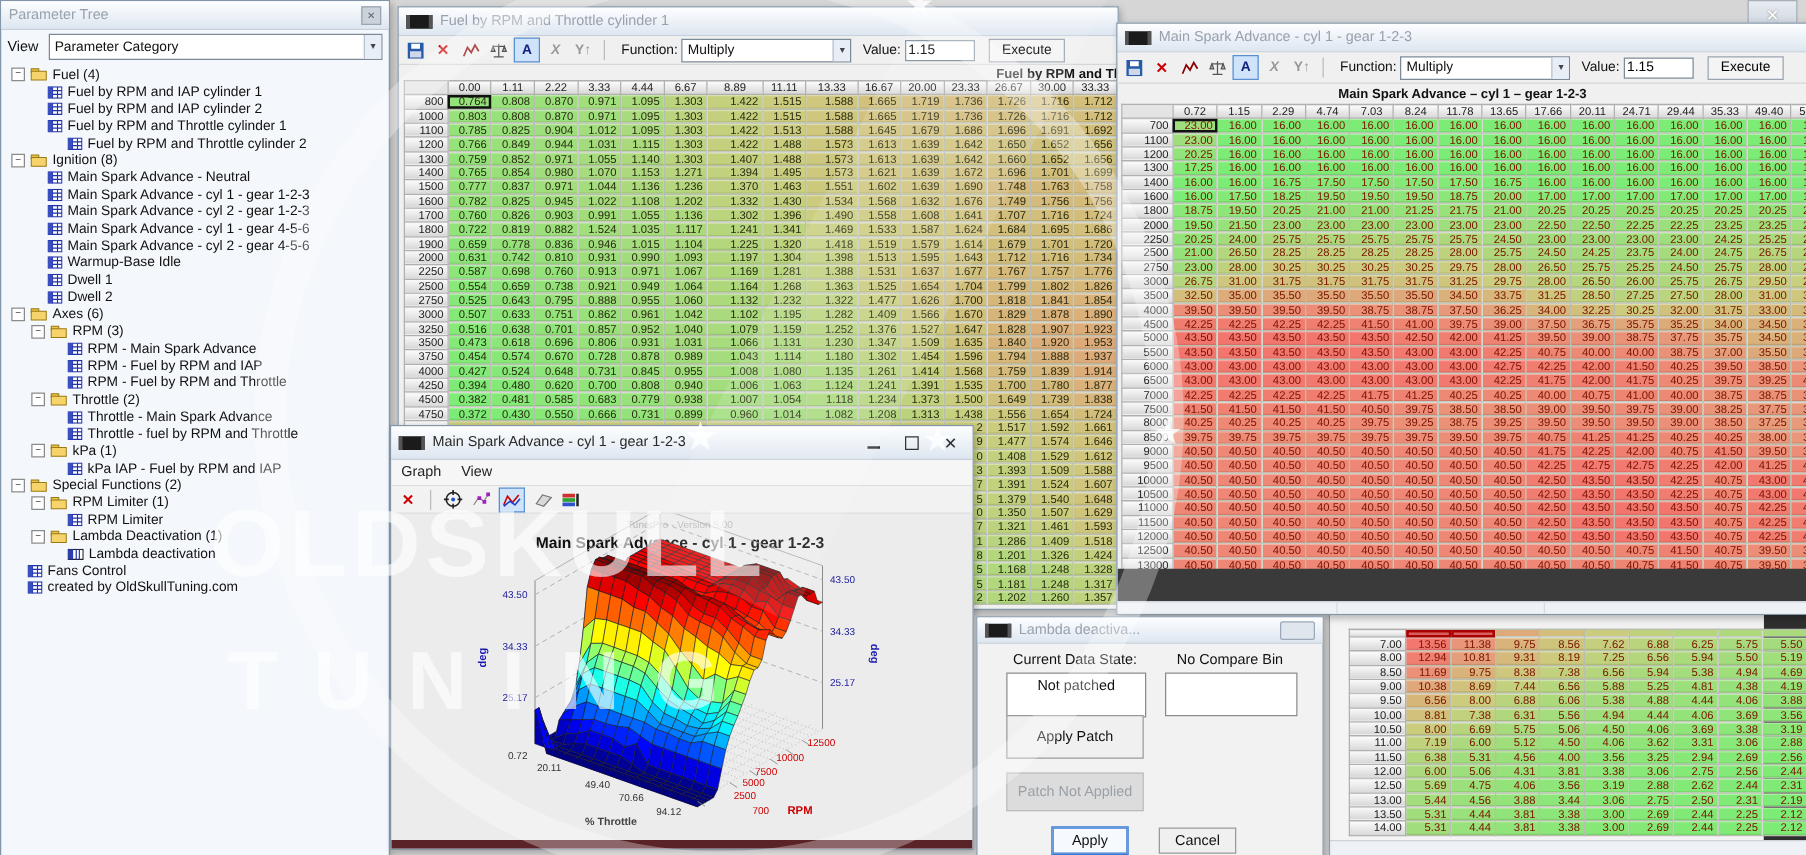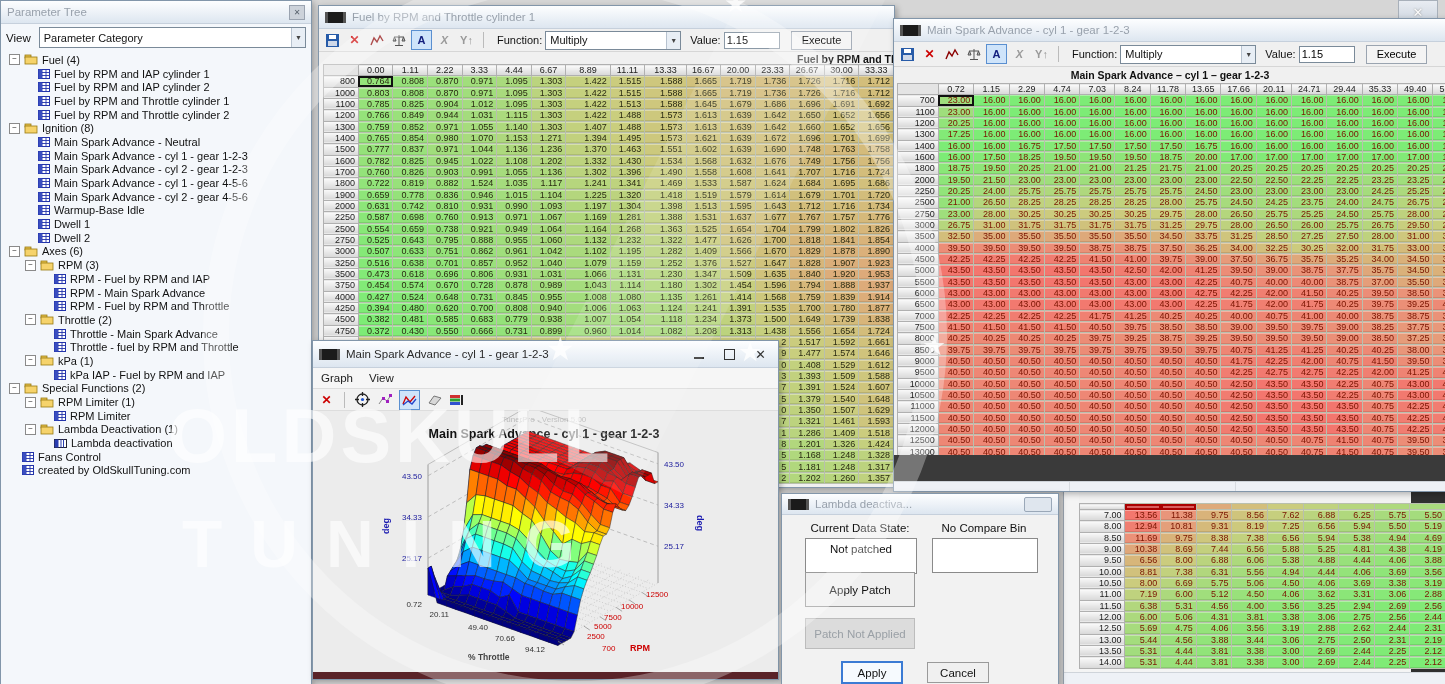--- a/index.html
+++ b/index.html
@@ -136,21 +136,21 @@
           <span class="spc"></span>
           <span style="display:flex">
             <svg width="12" height="10">
               <rect x="0.5" y="0.5" width="11" height="9" fill="#fff" stroke="#2233aa"></rect>
               <path d="M0.5 3.5 h11 M0.5 6.5 h11 M4 0.5 v9 M8 0.5 v9" stroke="#2233aa" stroke-width="0.9"></path>
               <rect x="0.5" y="0.5" width="3.5" height="9" fill="#3a4ec0"></rect>
             </svg>
           </span>
           <span>Fuel by RPM and Throttle cylinder 1</span>
         </div>
-        <div class="trow" style="padding-left:24px">
+        <div class="trow" style="padding-left:40px">
           <span class="spc"></span>
           <span style="display:flex">
             <svg width="12" height="10">
               <rect x="0.5" y="0.5" width="11" height="9" fill="#fff" stroke="#2233aa"></rect>
               <path d="M0.5 3.5 h11 M0.5 6.5 h11 M4 0.5 v9 M8 0.5 v9" stroke="#2233aa" stroke-width="0.9"></path>
               <rect x="0.5" y="0.5" width="3.5" height="9" fill="#3a4ec0"></rect>
             </svg>
           </span>
           <span>Fuel by RPM and Throttle cylinder 2</span>
         </div>
@@ -274,32 +274,32 @@
         </div>
         <div class="trow" style="padding-left:40px">
           <span class="spc"></span>
           <span style="display:flex">
             <svg width="12" height="10">
               <rect x="0.5" y="0.5" width="11" height="9" fill="#fff" stroke="#2233aa"></rect>
               <path d="M0.5 3.5 h11 M0.5 6.5 h11 M4 0.5 v9 M8 0.5 v9" stroke="#2233aa" stroke-width="0.9"></path>
               <rect x="0.5" y="0.5" width="3.5" height="9" fill="#3a4ec0"></rect>
             </svg>
           </span>
-          <span>RPM - Fuel by RPM and IAP</span>
+          <span>RPM - Main Spark Advance</span>
         </div>
         <div class="trow" style="padding-left:40px">
           <span class="spc"></span>
           <span style="display:flex">
             <svg width="12" height="10">
               <rect x="0.5" y="0.5" width="11" height="9" fill="#fff" stroke="#2233aa"></rect>
               <path d="M0.5 3.5 h11 M0.5 6.5 h11 M4 0.5 v9 M8 0.5 v9" stroke="#2233aa" stroke-width="0.9"></path>
               <rect x="0.5" y="0.5" width="3.5" height="9" fill="#3a4ec0"></rect>
             </svg>
           </span>
-          <span>RPM - Main Spark Advance</span>
+          <span>RPM - Fuel by RPM and IAP</span>
         </div>
         <div class="trow" style="padding-left:40px">
           <span class="spc"></span>
           <span style="display:flex">
             <svg width="12" height="10">
               <rect x="0.5" y="0.5" width="11" height="9" fill="#fff" stroke="#2233aa"></rect>
               <path d="M0.5 3.5 h11 M0.5 6.5 h11 M4 0.5 v9 M8 0.5 v9" stroke="#2233aa" stroke-width="0.9"></path>
               <rect x="0.5" y="0.5" width="3.5" height="9" fill="#3a4ec0"></rect>
             </svg>
           </span>

